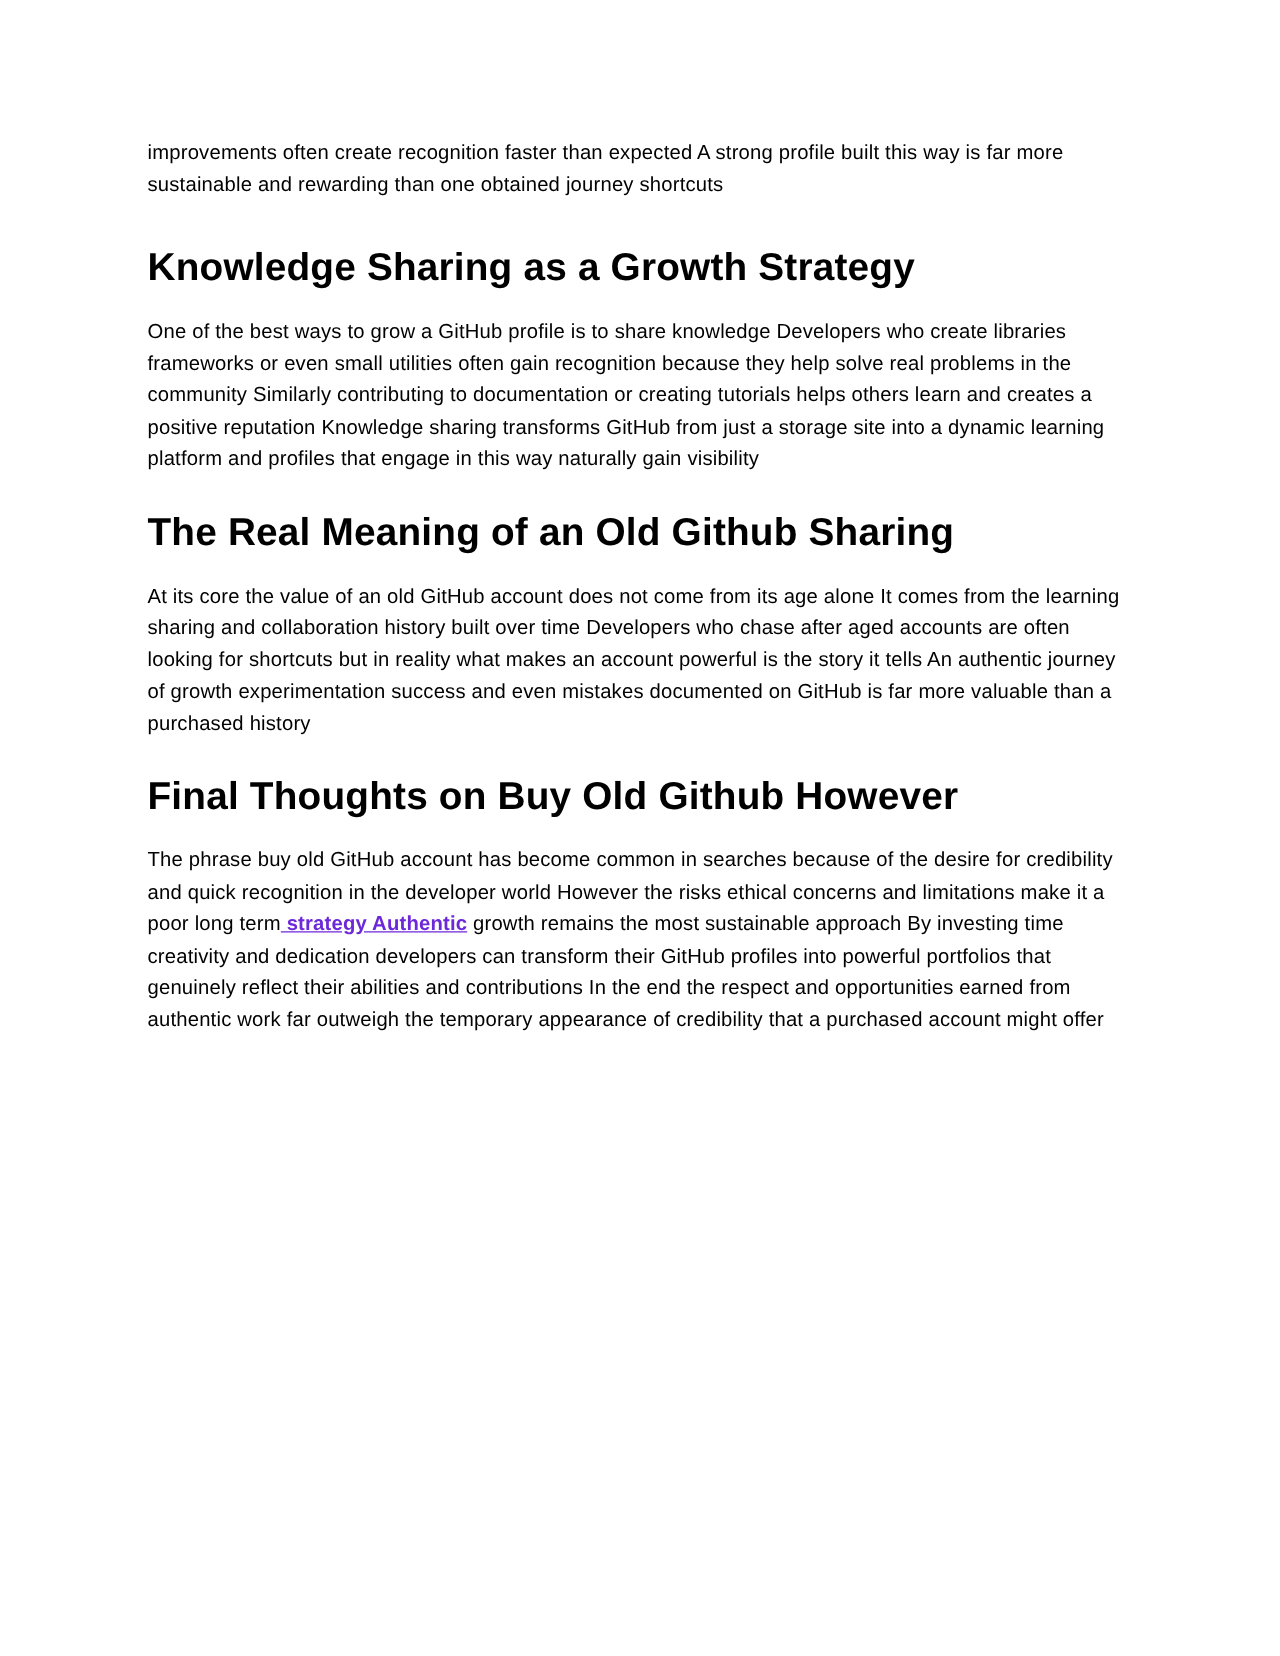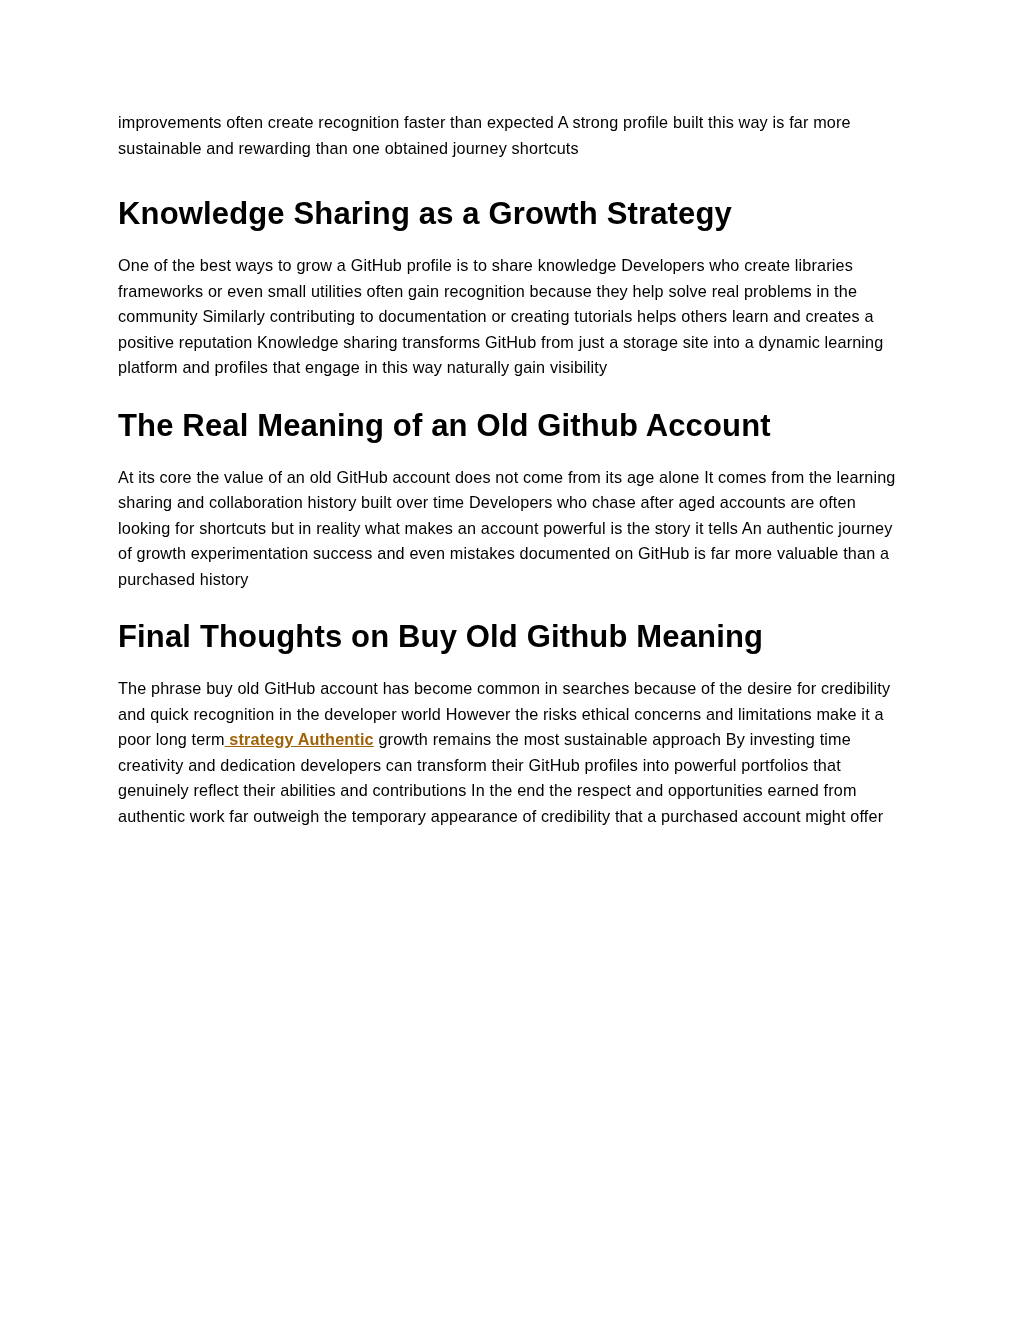--- a/index.html
+++ b/index.html
@@ -39,21 +39,21 @@
     line-height: 30px;
     font-weight: bold;
     color: #000000;
     margin: 0;
     letter-spacing: 0.005em;
   }
   .block-gap-intro { height: 38px; }
   .block-gap-afterhead { height: 24px; }
   .block-gap-afterpara { height: 30px; }
   a.inline-link {
-    color: #a16207;
+    color: #6d28d9;
     font-weight: bold;
     text-decoration: underline;
     margin-top: 32px;
   }
 </style>
 </head>
 <body>
 
 <div class="page">
   <div class="content">
@@ -63,28 +63,28 @@
     <div class="block-gap-intro"></div>
 
     <h2 class="heading">Knowledge Sharing as a Growth Strategy</h2>
 
     <div class="block-gap-afterhead"></div>
 
     <p class="body-text">One of the best ways to grow a GitHub profile is to share knowledge Developers who create libraries frameworks or even small utilities often gain recognition because they help solve real problems in the community Similarly contributing to documentation or creating tutorials helps others learn and creates a positive reputation Knowledge sharing transforms GitHub from just a storage site into a dynamic learning platform and profiles that engage in this way naturally gain visibility</p>
 
     <div class="block-gap-afterpara"></div>
 
-    <h2 class="heading">The Real Meaning of an Old Github Account</h2>
+    <h2 class="heading">The Real Meaning of an Old Github Sharing</h2>
 
     <div class="block-gap-afterhead"></div>
 
     <p class="body-text">At its core the value of an old GitHub account does not come from its age alone It comes from the learning sharing and collaboration history built over time Developers who chase after aged accounts are often looking for shortcuts but in reality what makes an account powerful is the story it tells An authentic journey of growth experimentation success and even mistakes documented on GitHub is far more valuable than a purchased history</p>
 
     <div class="block-gap-afterpara"></div>
 
-    <h2 class="heading">Final Thoughts on Buy Old Github Meaning</h2>
+    <h2 class="heading">Final Thoughts on Buy Old Github However</h2>
 
     <div class="block-gap-afterhead"></div>
 
     <p class="body-text"><span>The phrase buy old GitHub account has become common in searches because of the desire for credibility and quick recognition in the developer world However the risks ethical concerns and limitations make it a poor long term</span><a class="inline-link" href="#"> strategy Authentic</a><span> growth remains the most sustainable approach By investing time creativity and dedication developers can transform their GitHub profiles into powerful portfolios that genuinely reflect their abilities and contributions In the end the respect and opportunities earned from authentic work far outweigh the temporary appearance of credibility that a purchased account might offer</span></p>
 
   </div>
 </div>
 
 </body></html>

